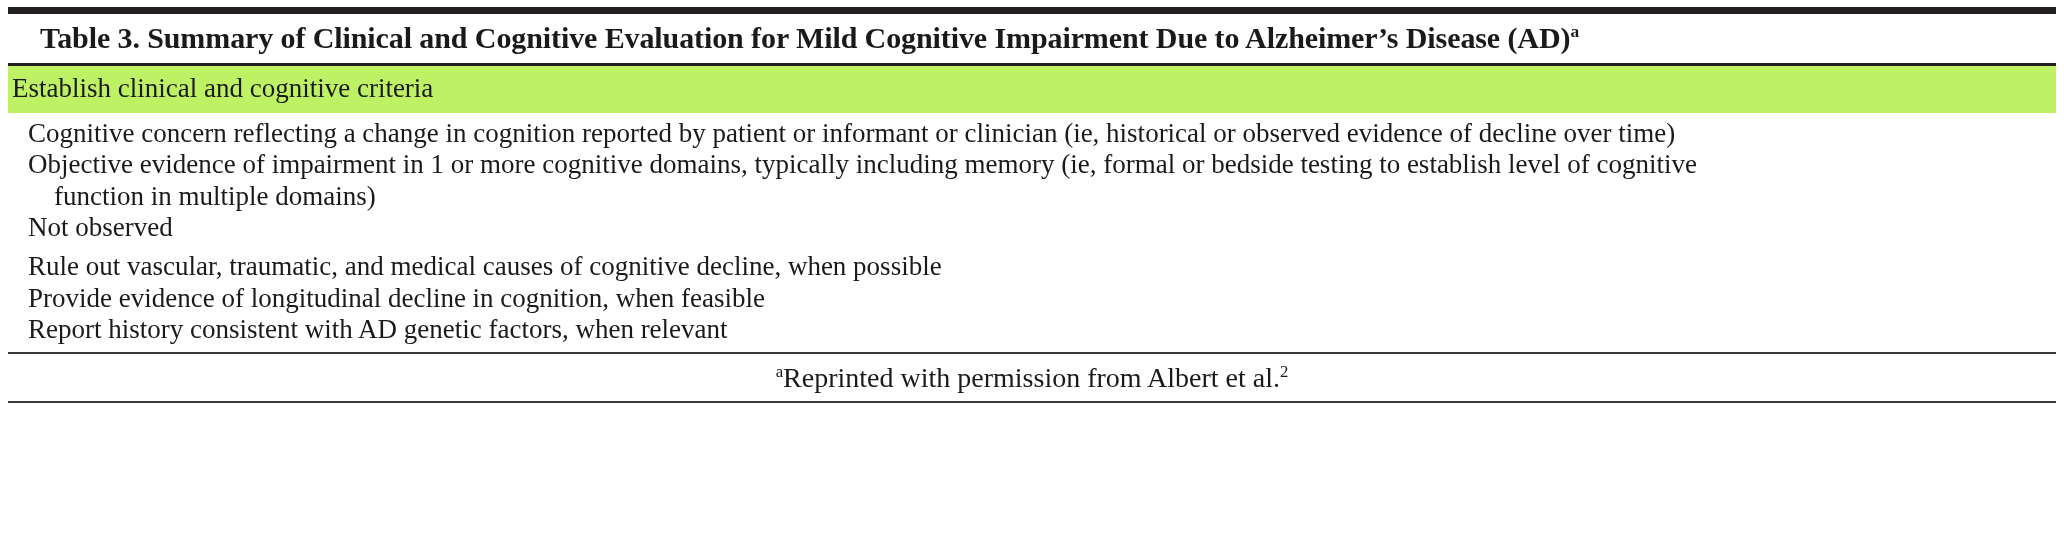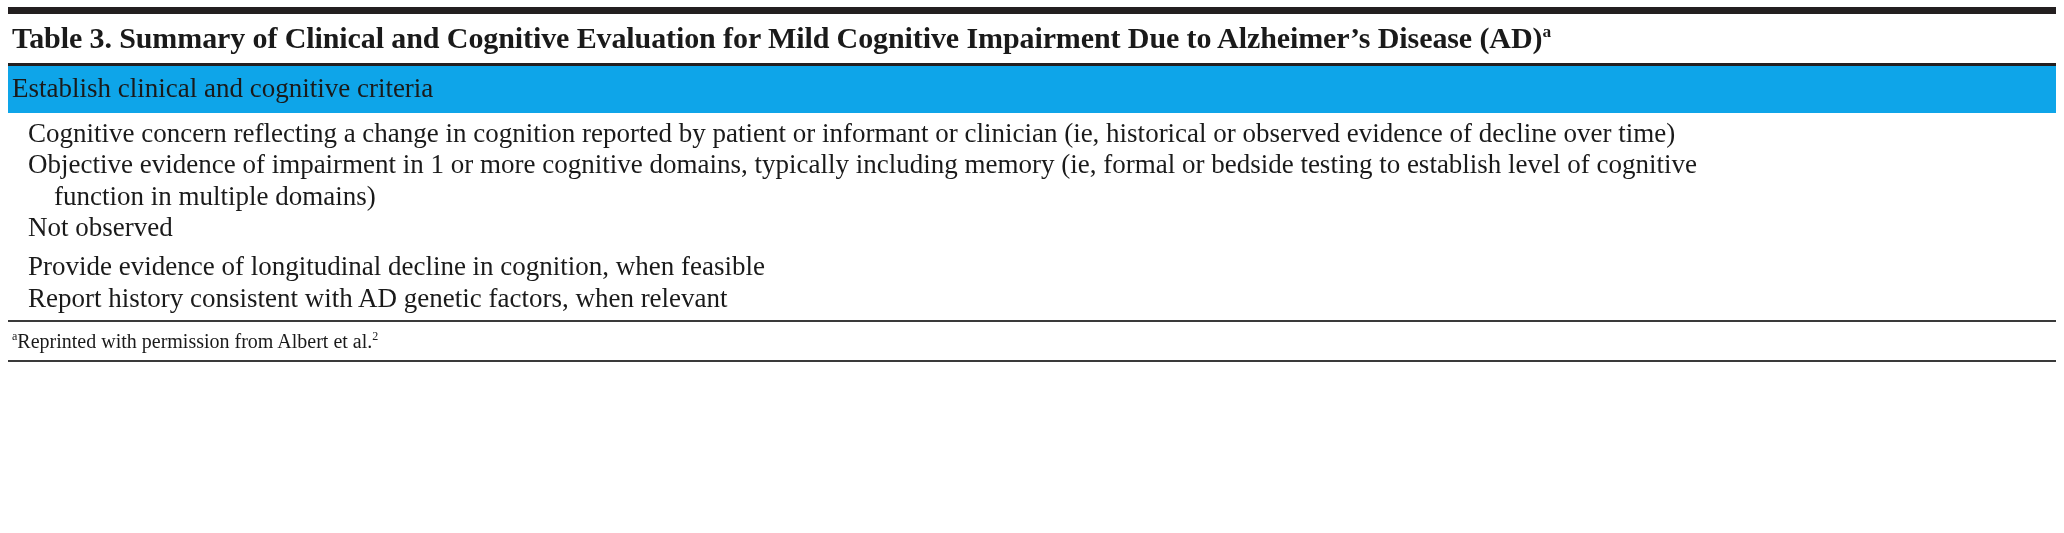--- a/index.html
+++ b/index.html
@@ -45,31 +45,32 @@
   }
 
   
   .table-title {
     font-size: 30px;
     font-weight: bold;
     line-height: 1.22;
     padding: 6px 4px 6px 4px;
     letter-spacing: -0.1px;
     white-space: nowrap;
+    margin-left: 28px;
   }
   .table-title sup {
     font-size: 0.58em;
     vertical-align: super;
     line-height: 0;
     font-weight: bold;
   }
 
   
   .section-row {
-    background: #0ea5e9;
+    background: #bef264;
     font-size: 27px;
     line-height: 1.0;
     padding: 9px 4px 11px 4px;
     white-space: nowrap;
   }
 
   
   .body-block {
     padding: 5px 0 3px 0;
   }
@@ -84,24 +85,25 @@
   .body-row.wrapped {
     white-space: normal;
   }
   .body-row .cont {
     display: block;
     padding-left: 26px;
   }
 
   
   .footnote {
-    font-size: 20px;
+    font-size: 28px;
     line-height: 1.2;
     padding: 7px 4px 7px 4px;
     white-space: nowrap;
+    text-align: center;
   }
   .footnote sup {
     font-size: 0.6em;
     vertical-align: super;
     line-height: 0;
   }
 </style>
 </head>
 <body>
 
@@ -116,20 +118,21 @@
   <div class="section-row">Establish clinical and cognitive criteria</div>
 
   <div class="body-block">
     <div class="body-row">Cognitive concern reflecting a change in cognition reported by patient or informant or clinician (ie, historical or observed evidence of decline over time)</div>
     <div class="body-row wrapped"><span>Objective evidence of impairment in 1 or more cognitive domains, typically including memory (ie, formal or bedside testing to establish level of cognitive</span><span class="cont">function in multiple domains)</span></div>
     <div class="body-row">Not observed</div>
   </div>
 
 
   <div class="body-block">
+    <div class="body-row">Rule out vascular, traumatic, and medical causes of cognitive decline, when possible</div>
     <div class="body-row">Provide evidence of longitudinal decline in cognition, when feasible</div>
     <div class="body-row">Report history consistent with AD genetic factors, when relevant</div>
   </div>
 
   <div class="rule-footnote-top"></div>
 
   <div class="footnote"><sup>a</sup><span>Reprinted with permission from Albert et al.</span><sup>2</sup></div>
 
   <div class="rule-bottom"></div>
 

